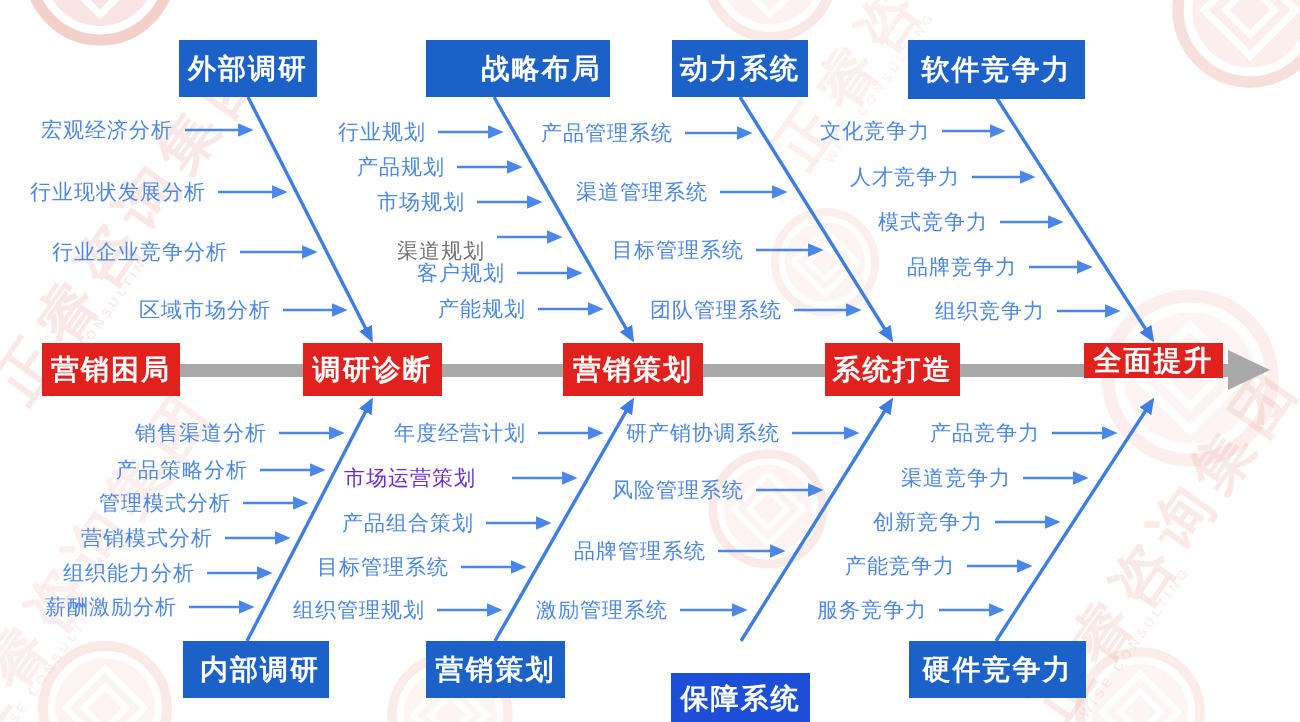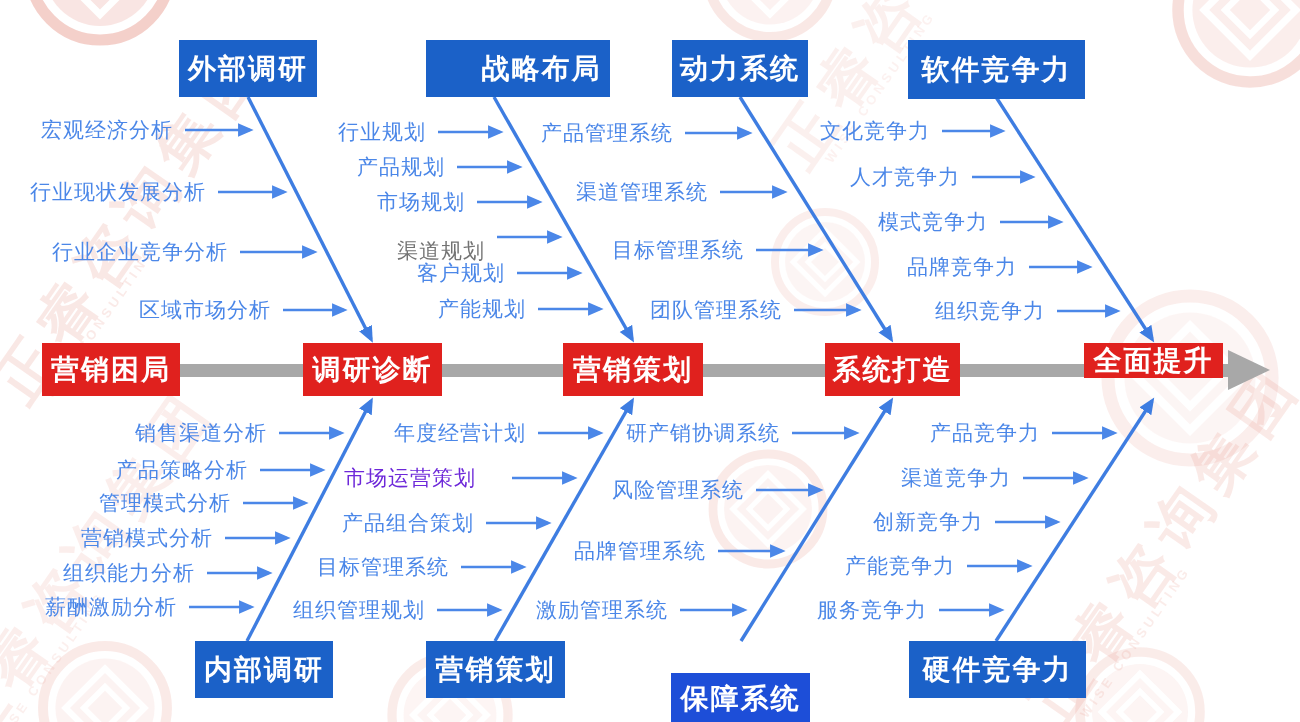--- a/index.html
+++ b/index.html
@@ -160,21 +160,21 @@
   <div id="box-layer">
       <div class="stage-box" style="left: 42px; top: 343px; width: 138px; height: 53px; background: rgb(224, 33, 30);">营销困局</div>
       <div class="stage-box" style="left: 303px; top: 343px; width: 139px; height: 53px; background: rgb(224, 33, 30);">调研诊断</div>
       <div class="stage-box" style="left: 563px; top: 343px; width: 140px; height: 53px; background: rgb(224, 33, 30);">营销策划</div>
       <div class="stage-box" style="left: 825px; top: 343px; width: 135px; height: 53px; background: rgb(224, 33, 30);">系统打造</div>
       <div class="stage-box" style="left: 1084px; top: 343px; width: 139px; height: 35px; background: rgb(224, 33, 30);">全面提升</div>
       <div class="cause-box" style="left: 179px; top: 40px; width: 138px; height: 57px; background: rgb(27, 97, 200);">外部调研</div>
       <div class="cause-box" style="left: 426px; top: 40px; width: 137px; height: 57px; background: rgb(27, 97, 200); padding-left: 47px;">战略布局</div>
       <div class="cause-box" style="left: 672px; top: 40px; width: 136px; height: 57px; background: rgb(27, 97, 200);">动力系统</div>
       <div class="cause-box" style="left: 908px; top: 40px; width: 177px; height: 59px; background: rgb(27, 97, 200);">软件竞争力</div>
-      <div class="cause-box" style="left: 195px; top: 641px; width: 138px; height: 57px; background: rgb(27, 97, 200);">内部调研</div>
+      <div class="cause-box" style="left: 183px; top: 641px; width: 138px; height: 57px; background: rgb(27, 97, 200); padding-left: 8px;">内部调研</div>
       <div class="cause-box" style="left: 426px; top: 641px; width: 139px; height: 57px; background: rgb(27, 97, 200);">营销策划</div>
       <div class="cause-box" style="left: 671px; top: 673px; width: 139px; height: 51px; background: #1d4ed8;">保障系统</div>
       <div class="cause-box" style="left: 909px; top: 641px; width: 177px; height: 57px; background: rgb(27, 97, 200);">硬件竞争力</div>
     </div>
   <div id="label-layer">
       <div class="factor-label" style="right: 1127px; top: 116px; color: rgb(75, 135, 232);">宏观经济分析</div>
       <div class="factor-label" style="right: 1094px; top: 178px; color: rgb(75, 135, 232);">行业现状发展分析</div>
       <div class="factor-label" style="right: 1072px; top: 238px; color: rgb(75, 135, 232);">行业企业竞争分析</div>
       <div class="factor-label" style="right: 1029px; top: 296px; color: rgb(75, 135, 232); margin-left: 11px;">区域市场分析</div>
       <div class="factor-label" style="right: 874px; top: 118px; color: rgb(75, 135, 232);">行业规划</div>

